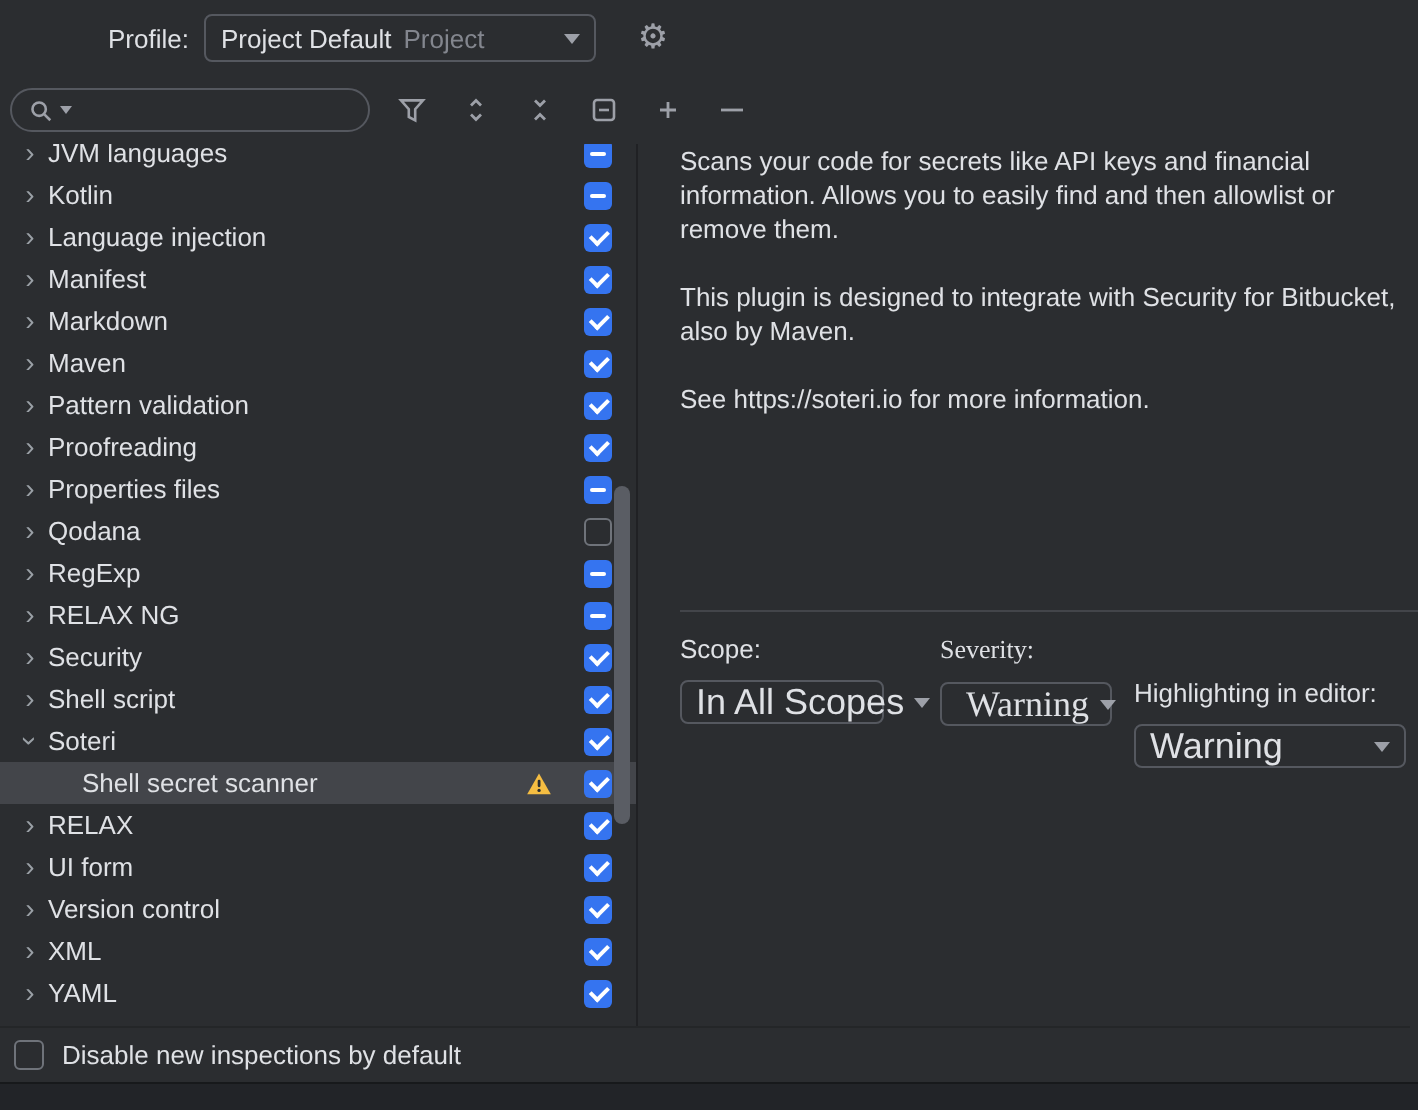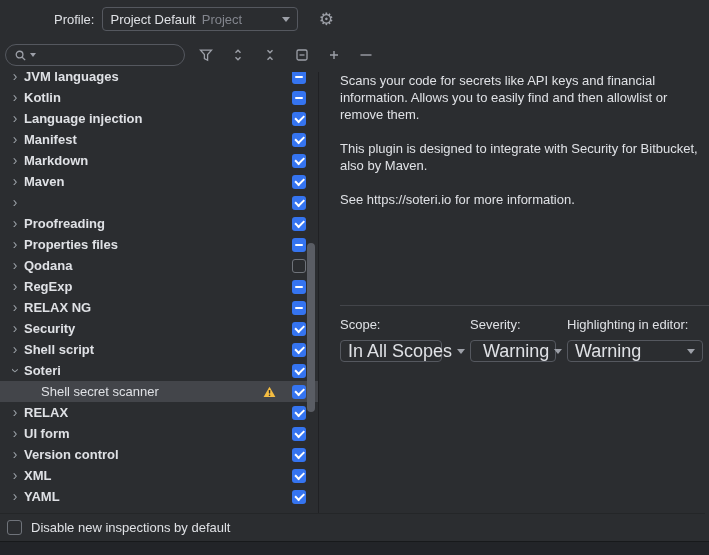--- a/index.html
+++ b/index.html
@@ -36,39 +36,39 @@
     position:absolute;top:72px;left:0;width:319px;height:441px;overflow:hidden;
     border-right:1px solid rgba(0,0,0,0.25);box-sizing:border-box;
   }
   .tree-rows{margin-top:-6px;}
   .tree-row{display:flex;align-items:center;height:21px;padding:0 12px 0 6px;box-sizing:border-box;cursor:default;}
   .tree-row.selected{background:#43454a;}
   .indent{flex:0 0 auto;}
   .chevron{flex:0 0 18px;text-align:center;color:#9aa0a6;font-size:14px;line-height:21px;display:inline-block;transform-origin:50% 50%;}
   .chevron.expanded{transform:rotate(90deg);}
   .tree-label{white-space:nowrap;}
-  .tree-label.group{font-weight:700;}
+  .tree-label.group{font-weight:400;}
   .row-spacer{flex:1;}
   .warn-icon{flex:0 0 auto;margin-right:16px;display:flex;align-items:center;}
   .cb{flex:0 0 auto;width:14px;height:14px;border-radius:3px;box-sizing:border-box;position:relative;}
   .cb.checked,.cb.indeterminate{background:#3574f0;}
   .cb.checked::after{content:"";position:absolute;left:3px;top:3px;width:7px;height:3.5px;border-left:2px solid #fff;border-bottom:2px solid #fff;transform:rotate(-45deg);}
   .cb.indeterminate::after{content:"";position:absolute;left:3px;top:6px;width:8px;height:2px;background:#fff;border-radius:1px;}
   .cb.unchecked{border:1.5px solid #6f737a;background:transparent;}
   .scroll-thumb{position:absolute;right:3px;top:171px;width:8px;height:169px;background:#5a5d64;border-radius:4px;}
   
   .details-panel{position:absolute;left:340px;top:72px;right:0;bottom:42px;padding-right:8px;box-sizing:border-box;}
   .description p{margin:0 0 17px 0;line-height:17px;}
   .details-divider{position:absolute;left:0;right:0;top:233px;height:1px;background:#43454a;}
   .controls{position:absolute;left:0;right:0;top:245px;}
   .ctrl-group{position:absolute;top:0;}
   .ctrl-group .ctrl-label{display:block;margin-bottom:8px;}
   .ctrl-scope{left:0;}
-  .ctrl-severity{left:130px;}
-  .ctrl-highlight{left:227px;}
+  .ctrl-severity{left:130px;font-family:Liberation Serif, serif;}
+  .ctrl-highlight{left:227px;margin-top:22px;}
   .combo.small{height:22px;font-size:18px;gap:5px;}
   .combo.w-scope{width:102px;}
   .combo.w-severity{width:86px;}
   .combo.w-highlight{width:136px;}
   
   .footer-row{position:absolute;top:513px;left:0;right:4px;height:28px;display:flex;align-items:center;gap:9px;padding-left:7px;box-sizing:border-box;border-top:1px solid rgba(0,0,0,0.15);}
   .footer-cb{width:15px;height:15px;border:1.5px solid #6f737a;border-radius:3px;box-sizing:border-box;background:transparent;}
   .bottom-strip{position:absolute;top:541px;left:0;right:0;height:14px;background:#222428;border-top:1px solid rgba(0,0,0,0.3);}
   svg{display:block;}
 </style>
@@ -170,20 +170,21 @@
         <div class="tree-row">
           <span class="indent" style="width: 0px;"></span>
           <span class="chevron">›</span>
           <span class="tree-label group">Maven</span>
           <span class="row-spacer"></span>
           <span class="cb checked"></span>
         </div>
         <div class="tree-row">
           <span class="indent" style="width: 0px;"></span>
           <span class="chevron">›</span>
+          <span class="tree-label group">Pattern validation</span>
           <span class="row-spacer"></span>
           <span class="cb checked"></span>
         </div>
         <div class="tree-row">
           <span class="indent" style="width: 0px;"></span>
           <span class="chevron">›</span>
           <span class="tree-label group">Proofreading</span>
           <span class="row-spacer"></span>
           <span class="cb checked"></span>
         </div>

